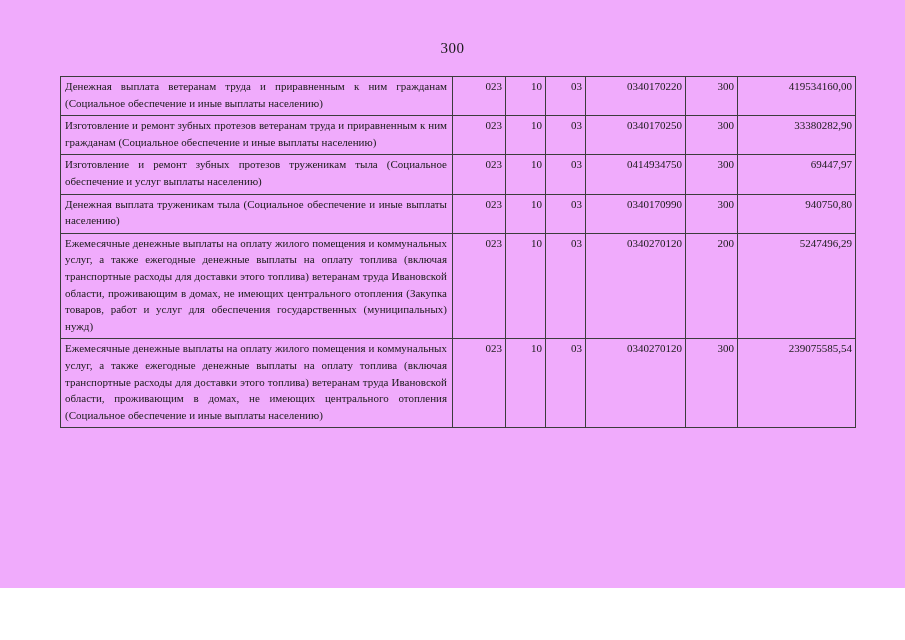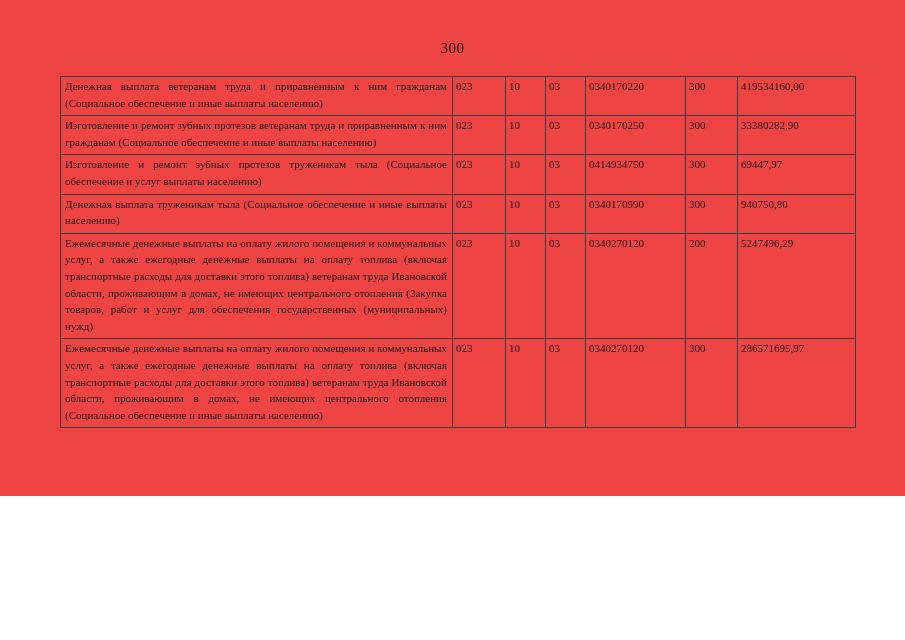--- a/index.html
+++ b/index.html
@@ -5,22 +5,22 @@
   * { margin: 0; padding: 0; box-sizing: border-box; }
   html, body {
     width: 905px; height: 640px;
     background: #ffffff;
     font-family: "Liberation Serif", "DejaVu Serif", serif;
     color: #1a1a1a;
     overflow: hidden;
   }
   .page {
     position: relative;
-    width: 905px; height: 496px;
-    background: #ef4444;
+    width: 905px; height: 588px;
+    background: #f0abfc;
   }
   .page-number {
     position: absolute;
     top: 40px; left: 0;
     width: 905px;
     text-align: center;
     font-size: 15px;
     letter-spacing: 0.5px;
   }
   table.budget {
@@ -37,21 +37,21 @@
     line-height: 16.6px;
     padding: 1px 3px 4px 3px;
     overflow: hidden;
   }
   table.budget td.desc {
     text-align: justify;
     text-justify: inter-word;
     padding: 1px 5px 4px 4px;
   }
   table.budget td.num {
-    text-align: left;
+    text-align: right;
     margin-left: 47px;
   }
 </style>
 </head>
 <body>
 
 <div class="page">
 
   <div class="page-number">300</div>
 
@@ -111,18 +111,18 @@
           <td class="num">200</td>
           <td class="num">5247496,29</td>
         </tr>
         <tr>
           <td class="desc">Ежемесячные денежные выплаты на оплату жилого помещения и коммунальных услуг, а также ежегодные денежные выплаты на оплату топлива (включая транспортные расходы для доставки этого топлива) ветеранам труда Ивановской области, проживающим в домах, не имеющих центрального отопления (Социальное обеспечение и иные выплаты населению)</td>
           <td class="num">023</td>
           <td class="num">10</td>
           <td class="num">03</td>
           <td class="num">0340270120</td>
           <td class="num">300</td>
-          <td class="num">286571695,97</td>
+          <td class="num">239075585,54</td>
         </tr>
       </tbody>
   </table>
 
 </div>
 
 </body></html>

